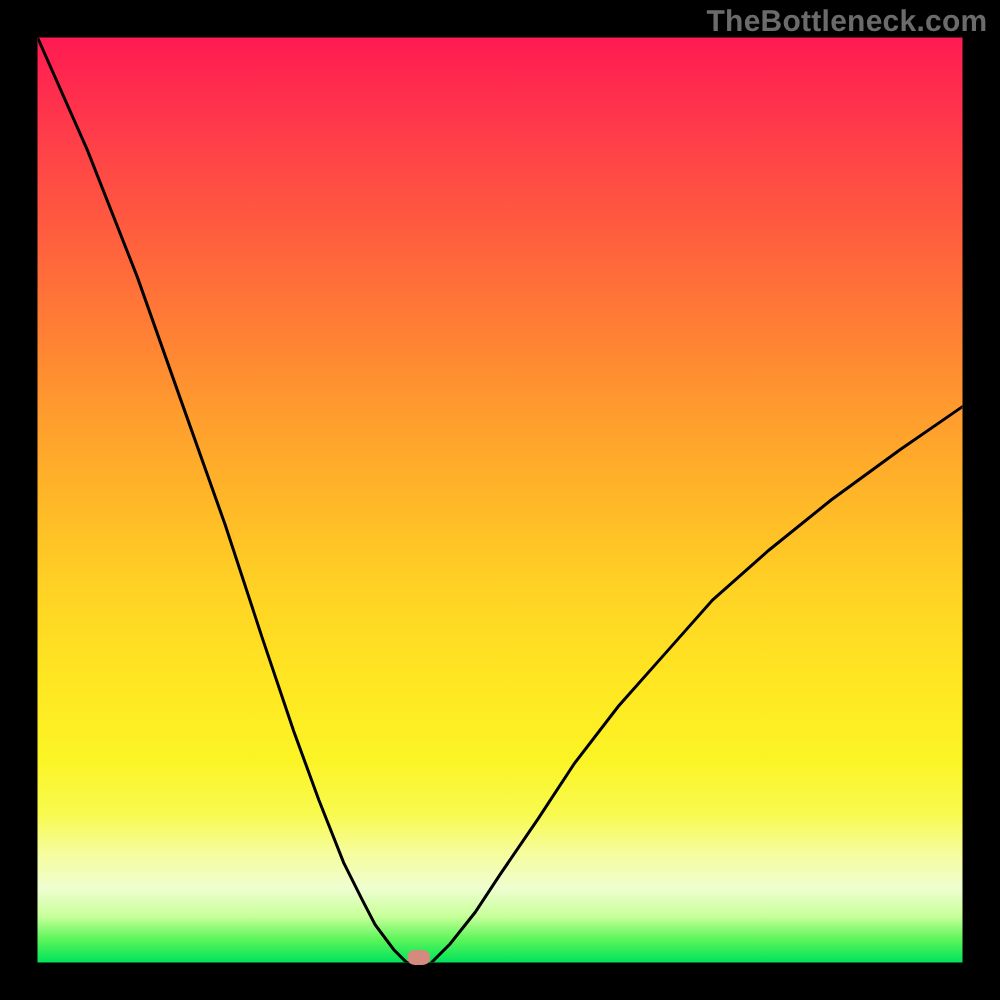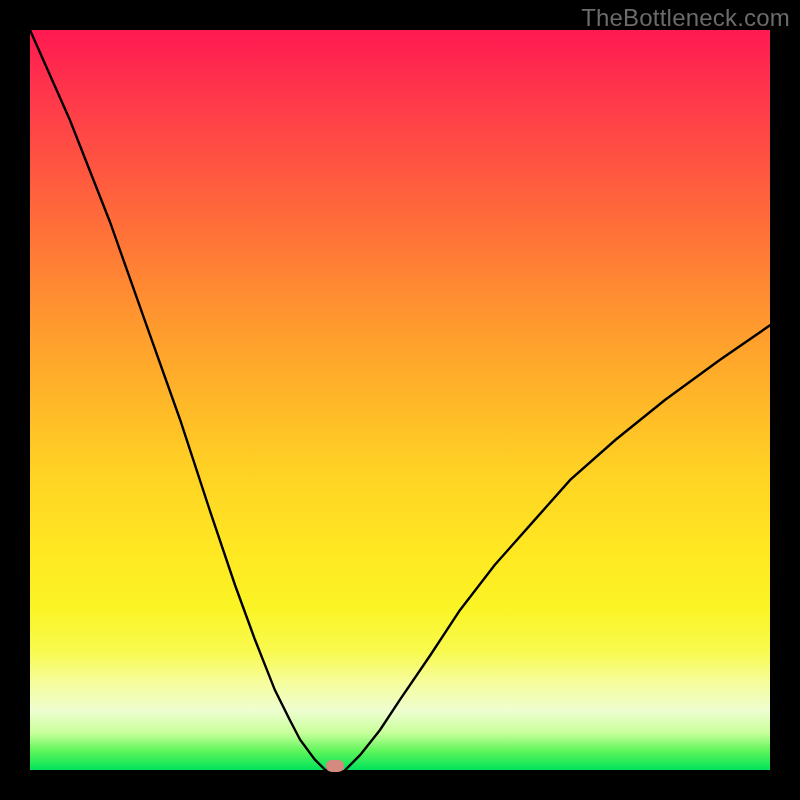--- a/index.html
+++ b/index.html
@@ -42,21 +42,21 @@
       #5cf55a 97.5%,
       #00e35b 100%
     );
   }
   .watermark {
     position: absolute;
     top: 4px;
     right: 10px;
     color: #6b6b6b;
     font-size: 24px;
-    font-weight: 400;
+    font-weight: 700;
     letter-spacing: 0.2px;
     user-select: none;
   }
   svg.curve {
     position: absolute;
     left: 0;
     top: 0;
     width: 740px;
     height: 740px;
     pointer-events: none;

